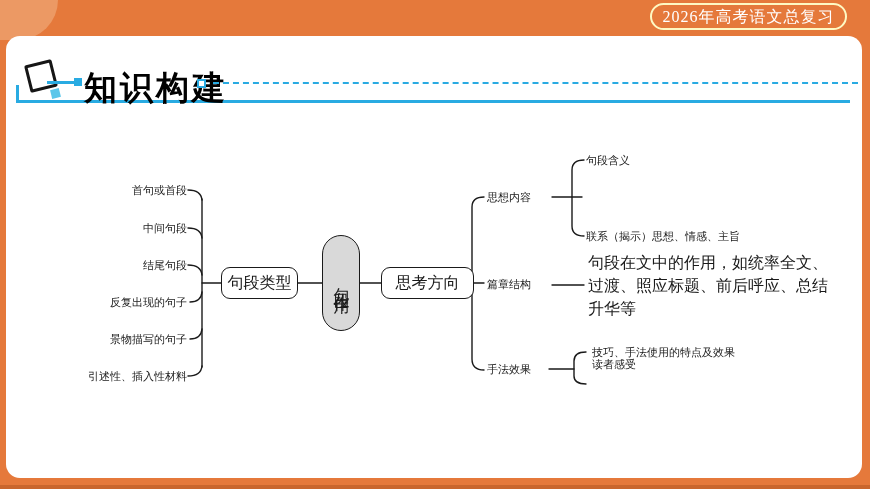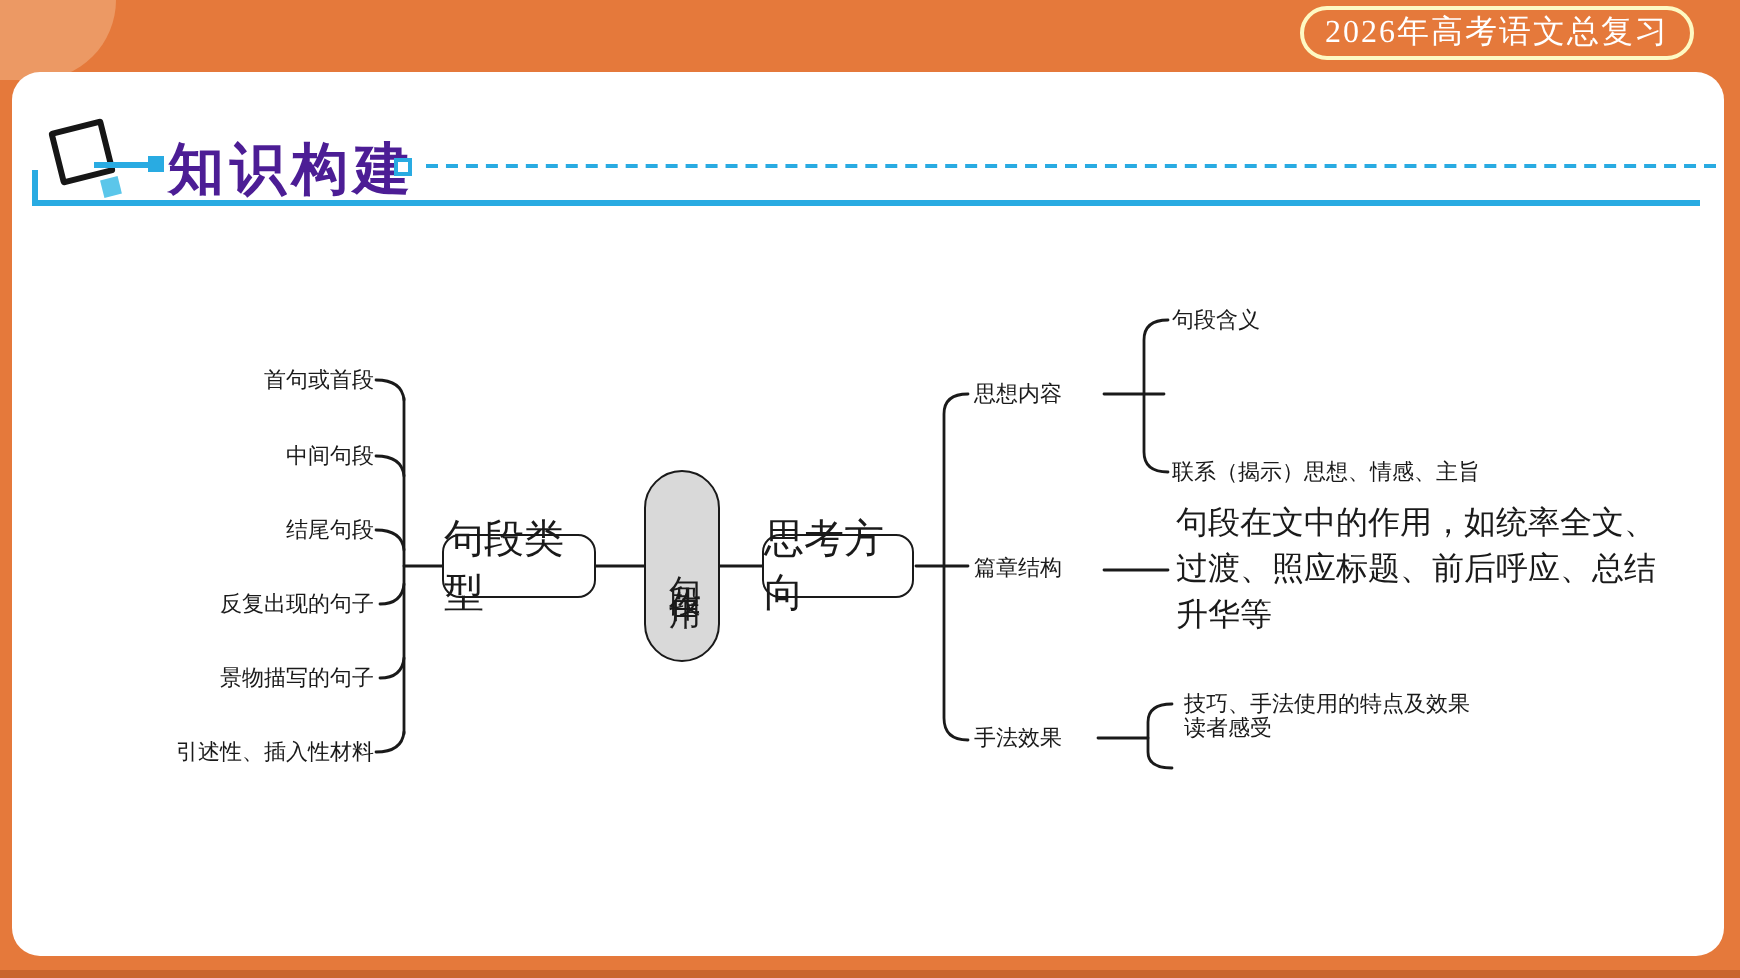--- a/index.html
+++ b/index.html
@@ -23,32 +23,32 @@
   .underline{ position:absolute; left:16px; top:100px; width:834px; height:3px; background:#29ABE2; }
   .underline-up{ position:absolute; left:16px; top:85px; width:3px; height:18px; background:#29ABE2; }
   .icon-square{ position:absolute; left:27px; top:62px; width:28px; height:28px;
     border:3px solid #161616; border-radius:2px; transform:rotate(-14deg); background:#fff; }
   .icon-arrow-line{ position:absolute; left:47px; top:81px; width:27px; height:3px; background:#29ABE2; }
   .icon-arrow-end{ position:absolute; left:74px; top:78px; width:8px; height:8px; background:#29ABE2; }
   .icon-small-square{ position:absolute; left:51px; top:89px; width:9px; height:9px;
     background:#5BC6EA; transform:rotate(-14deg); }
   .page-title{ position:absolute; left:84px; top:66px;
     font-family:"Liberation Sans","DejaVu Sans",sans-serif;
-    font-size:28px; font-weight:900; color:#4c1d95; letter-spacing:3px; white-space:nowrap; }
+    font-size:33px; font-weight:900; color:#000000; letter-spacing:3px; white-space:nowrap; }
   .dash-square{ position:absolute; left:197px; top:79px; width:9px; height:9px;
     border:2px solid #29ABE2; background:#fff; }
   .dash-line{ position:absolute; left:213px; top:82px; width:645px; height:0;
     border-top:2px dashed #29ABE2; }
   
   .mm{ position:absolute; font-size:11px; white-space:nowrap; transform:translateY(-50%); }
   .mm-left{ left:0; width:187px; text-align:right; }
   .box{ position:absolute; display:flex; align-items:center; justify-content:center;
-    border:1.5px solid #1a1a1a; background:#fff; border-radius:9px; font-size:20px; }
+    border:1.5px solid #1a1a1a; background:#fff; border-radius:9px; font-size:16px; }
   .type-box{ left:221px; top:267px; width:77px; height:32px; }
-  .dir-box{ left:381px; top:267px; width:76px; height:32px; }
+  .dir-box{ left:381px; top:267px; width:93px; height:32px; }
   .root-capsule{ position:absolute; left:322px; top:235px; width:38px; height:96px;
     border:1.5px solid #1a1a1a; border-radius:19px; background:#D9D9D9;
     display:flex; align-items:center; justify-content:center;
     writing-mode:vertical-rl; letter-spacing:4px; font-size:16px; }
   .wrapblock{ position:absolute; left:588px; top:285px; width:252px;
     font-size:16px; line-height:23px; transform:translateY(-50%); }
   svg.links{ position:absolute; left:0; top:0; pointer-events:none; }
 </style>
 </head>
 <body>

